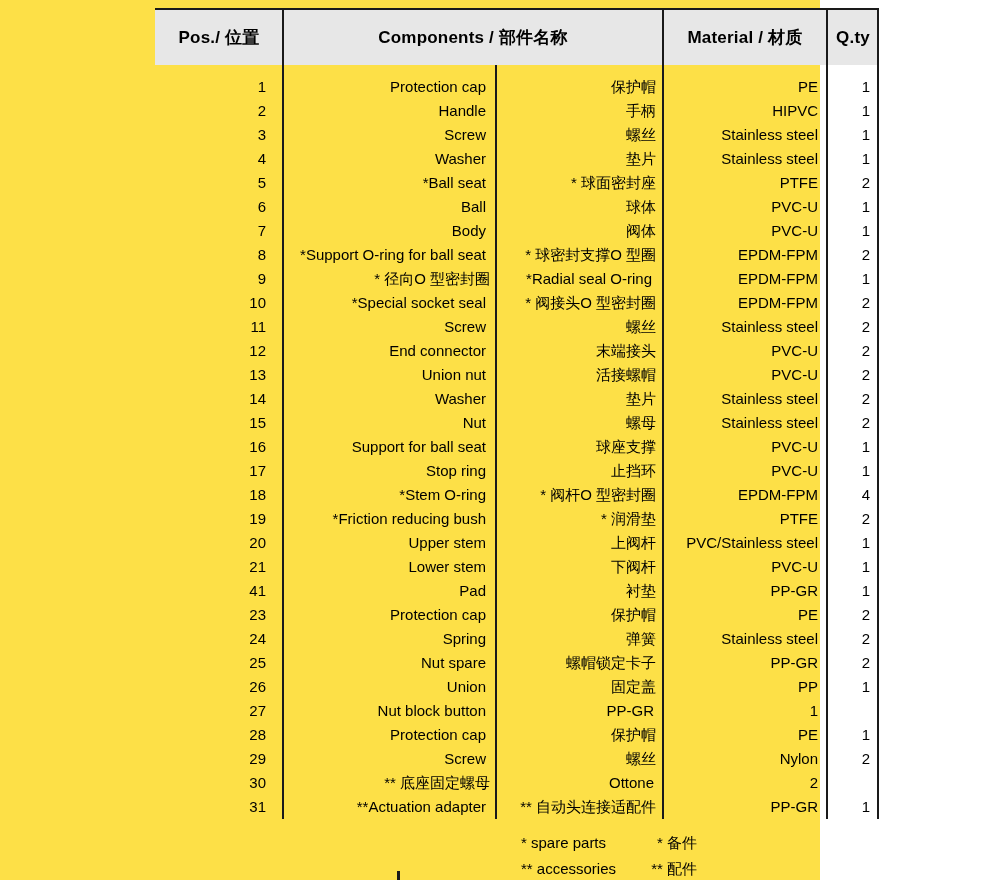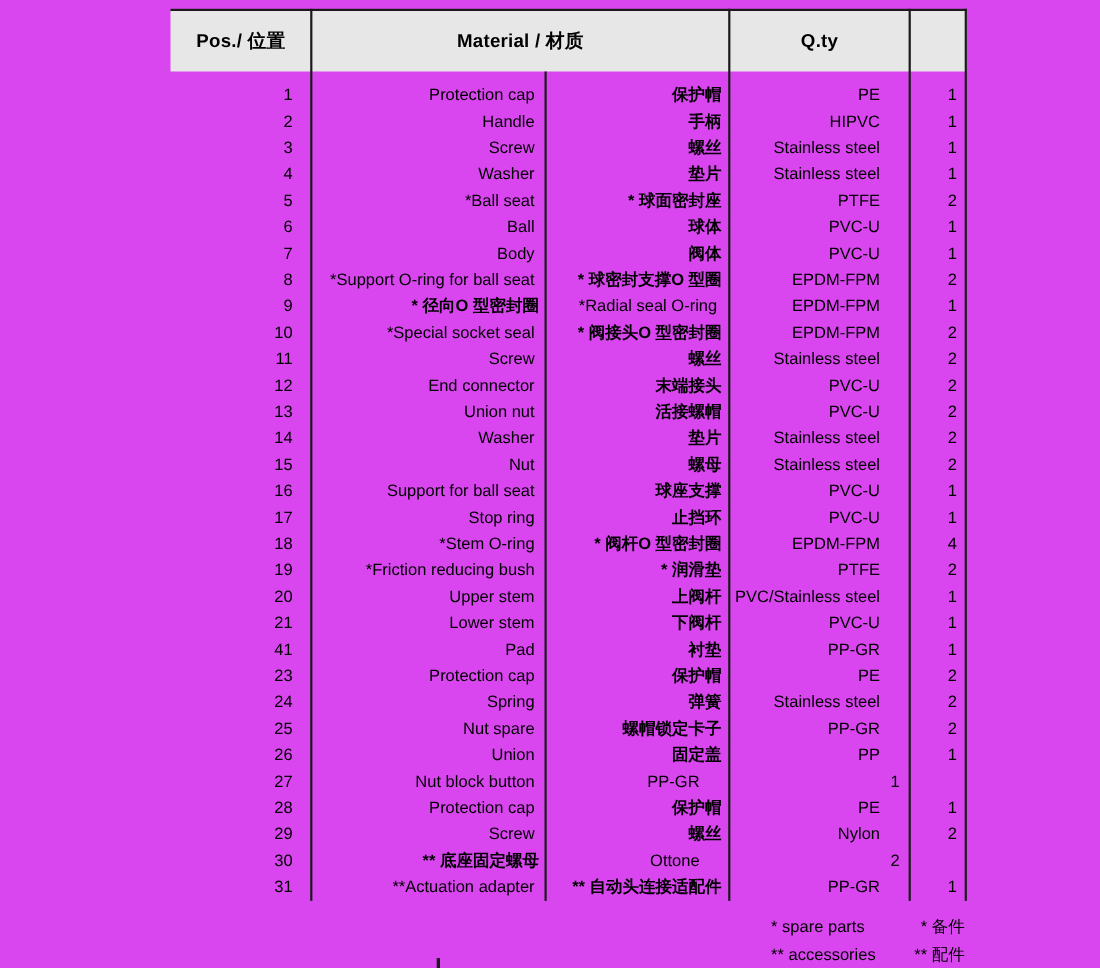--- a/index.html
+++ b/index.html
@@ -8,21 +8,21 @@
     --text-color: #000000;
   }
   * { margin: 0; padding: 0; box-sizing: border-box; }
   html, body {
     width: 1000px; height: 880px;
     background: #ffffff;
     font-family: "Liberation Sans", "DejaVu Sans", sans-serif;
     color: var(--text-color);
     overflow: hidden;
   }
-  .page { position: relative; width: 1000px; height: 880px; background: #d946ef; }
+  .page { position: relative; width: 820px; height: 880px; background: #fde047; }
 
   
   .parts-table {
     position: absolute;
     left: 155px; top: 8px;
     width: 724px; height: 811px;
   }
   .top-rule {
     position: absolute; left: 0; top: 0;
     width: 100%; height: 2px;
@@ -51,22 +51,22 @@
     display: grid;
     grid-template-columns: 128px 214px 166px 164px 52px;
     height: 24px;
     line-height: 24px;
     font-size: 15px;
     white-space: nowrap;
   }
   .cell { text-align: right; overflow: visible; }
   .cell.pos { padding-right: 17px; }
   .cell.en  { padding-right: 11px; }
-  .cell.zh  { padding-right: 7px; font-weight: bold; }
-  .cell.mat { padding-right: 27px; }
+  .cell.zh  { padding-right: 7px; }
+  .cell.mat { padding-right: 9px; }
   .cell.qty { padding-right: 9px; }
 
   
   .vline {
     position: absolute; top: 0;
     width: 2px; height: 100%;
     background: var(--line-color);
   }
   .vline.v1 { left: 127px; }
   .vline.v2 { left: 340px; top: 57px; height: calc(100% - 57px); }
@@ -102,20 +102,21 @@
 </head>
 <body>
 
 <div class="page">
 
   <div class="parts-table">
     <div class="top-rule"></div>
 
     <div class="thead">
       <div class="hcell">Pos./ 位置</div>
+      <div class="hcell">Components / 部件名称</div>
       <div class="hcell">Material / 材质</div>
       <div class="hcell">Q.ty</div>
     </div>
 
     <div class="tbody" id="tbody">
         <div class="row">
     <div class="cell pos">1</div>
     <div class="cell en">Protection cap</div>
     <div class="cell zh">保护帽</div>
     <div class="cell mat">PE</div>

